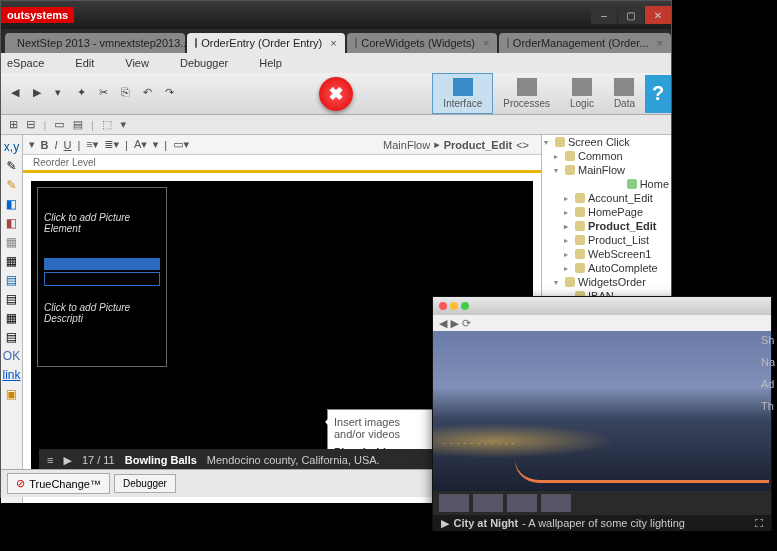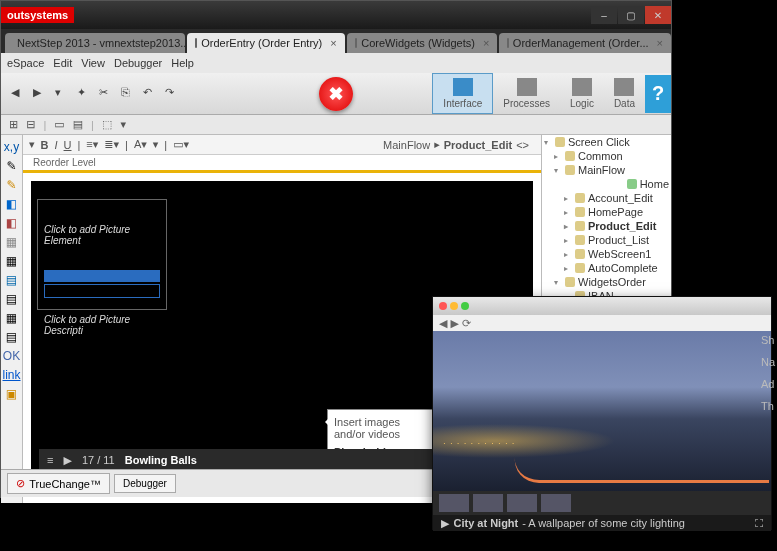--- a/index.html
+++ b/index.html
@@ -9,42 +9,42 @@
 .logo{background:#d00;color:#fff;padding:2px 6px;font-weight:bold;font-size:10px}
 .logo span{color:#fff}
 .window-controls{margin-left:auto;display:flex}
 .win-btn{width:26px;height:18px;background:#333;margin-left:1px;display:flex;align-items:center;justify-content:center;color:#ccc;font-size:10px}
 .win-btn.close{background:#c0392b}
 .tabbar{height:24px;background:#2a2a2a;display:flex;align-items:flex-end;padding-left:4px;gap:2px}
 .tab{height:20px;background:#888;border-radius:4px 4px 0 0;padding:3px 8px;display:flex;align-items:center;color:#222;gap:4px;font-size:10px;max-width:180px;overflow:hidden;white-space:nowrap}
 .tab.active{background:#e8e8e8}
 .tab-icon{width:10px;height:10px;background:#666;border-radius:2px}
 .tab-close{font-size:11px;color:#555;margin-left:4px}
-.menubar{height:20px;background:#e8e8e8;display:flex;align-items:center;padding:0 6px;gap:9px;color:#333;font-size:11px}
+.menubar{height:20px;background:#e8e8e8;display:flex;align-items:center;padding:0 6px;gap:31px;color:#333;font-size:11px}
 .toolbar-main{height:42px;background:linear-gradient(#f0f0f0,#d8d8d8);display:flex;align-items:center;border-bottom:1px solid #aaa;position:relative}
 .nav-btns{display:flex;gap:6px;padding:0 10px}
 .nav-btn{width:16px;height:16px;color:#444}
 .stop-btn{position:absolute;left:50%;transform:translateX(-50%);top:4px;width:34px;height:34px;border-radius:50%;background:radial-gradient(circle,#f55,#d00);display:flex;align-items:center;justify-content:center;color:#fff;font-size:18px;font-weight:bold;box-shadow:0 2px 4px rgba(0,0,0,0.4)}
 .right-tools{margin-left:auto;display:flex;align-items:center;height:100%}
 .tool-tab{padding:4px 10px;text-align:center;color:#555;font-size:10px}
 .tool-tab.active{background:#c8dff0;border:1px solid #5a9bc8}
 .tool-tab .icon{width:20px;height:18px;margin:0 auto 2px;background:#888}
 .tool-tab.active .icon{background:#3a8cc8}
 .help-btn{width:26px;height:38px;background:#2e9fd8;color:#fff;font-size:20px;font-weight:bold;display:flex;align-items:center;justify-content:center}
 .sub-toolbar{height:20px;background:#e8e8e8;display:flex;align-items:center;padding:0 8px;gap:8px;border-bottom:1px solid #bbb;font-size:10px;color:#555}
 .sub-toolbar .sep{color:#aaa}
 .content{display:flex;height:calc(100% - 128px)}
 .left-strip{width:22px;background:#f0f0f0;border-right:1px solid #bbb;display:flex;flex-direction:column;align-items:center;gap:3px;padding-top:4px}
 .left-strip div{width:16px;height:16px;font-size:12px;display:flex;align-items:center;justify-content:center}
 .editor{flex:1;background:#fff;display:flex;flex-direction:column;position:relative}
 .editor-toolbar{height:20px;background:#f4f4f4;border-bottom:1px solid #ccc;display:flex;align-items:center;padding:0 6px;gap:6px;font-size:10px;color:#555}
 .breadcrumb{margin-left:auto;display:flex;align-items:center;gap:4px;padding-right:6px}
 .reorder-row{height:18px;padding:2px 10px;font-size:10px;color:#666;border-bottom:3px solid #eab308}
 .canvas{flex:1;background:#000;margin:8px;position:relative;overflow:hidden}
-.picture-element{position:absolute;left:6px;top:18px;width:130px;height:111px;border:1px solid #666}
+.picture-element{position:absolute;left:6px;top:6px;width:130px;height:180px;border:1px solid #666}
 .pic-label{color:#ddd;font-style:italic;font-size:10px;padding:24px 6px}
 .pic-bar{height:12px;background:#2a6cbf;margin:0 6px;font-size:8px;color:#cfe;padding:1px 2px}
 .pic-input{height:14px;border:1px solid #2a6cbf;margin:2px 6px;background:#000}
 .pic-desc{color:#ddd;font-style:italic;font-size:10px;padding:14px 6px}
 .tooltip{position:absolute;left:296px;top:228px;width:114px;background:#fff;border:1px solid #888;padding:6px;font-size:10px;color:#333;box-shadow:2px 2px 4px rgba(0,0,0,0.3)}
 .tooltip::before{content:'';position:absolute;left:-7px;top:8px;border:4px solid transparent;border-right-color:#fff}
 .tooltip .t1{color:#555}
 .tooltip .t2{font-weight:bold;margin-top:6px}
 .tooltip .t3{color:#555;padding-left:6px}
 .player-bar{position:absolute;bottom:24px;left:8px;right:8px;height:22px;background:#2a2a2a;display:flex;align-items:center;color:#ccc;font-size:9px;padding:0 8px;gap:10px}
@@ -193,20 +193,21 @@
         <div class="tooltip">
           <div class="t1">Insert images and/or videos</div>
           <div class="t2">Placeholder</div>
           <div class="t3">galleriaContent</div>
         </div>
         <div class="player-bar">
           <span>≡</span>
           <span>▶</span>
           <span>17 / 11</span>
           <b>Bowling Balls</b>
+          <span>Mendocino county, California, USA.</span>
         </div>
         <div class="scrollbar-h"></div>
       </div>
     </div>
     <div class="tree" id="tree">
         <div class="tree-item" style="padding-left: 2px;">
           <span class="tri">▾</span>
           <span class="ti "></span>
           <span>Screen Click</span>
         </div>

